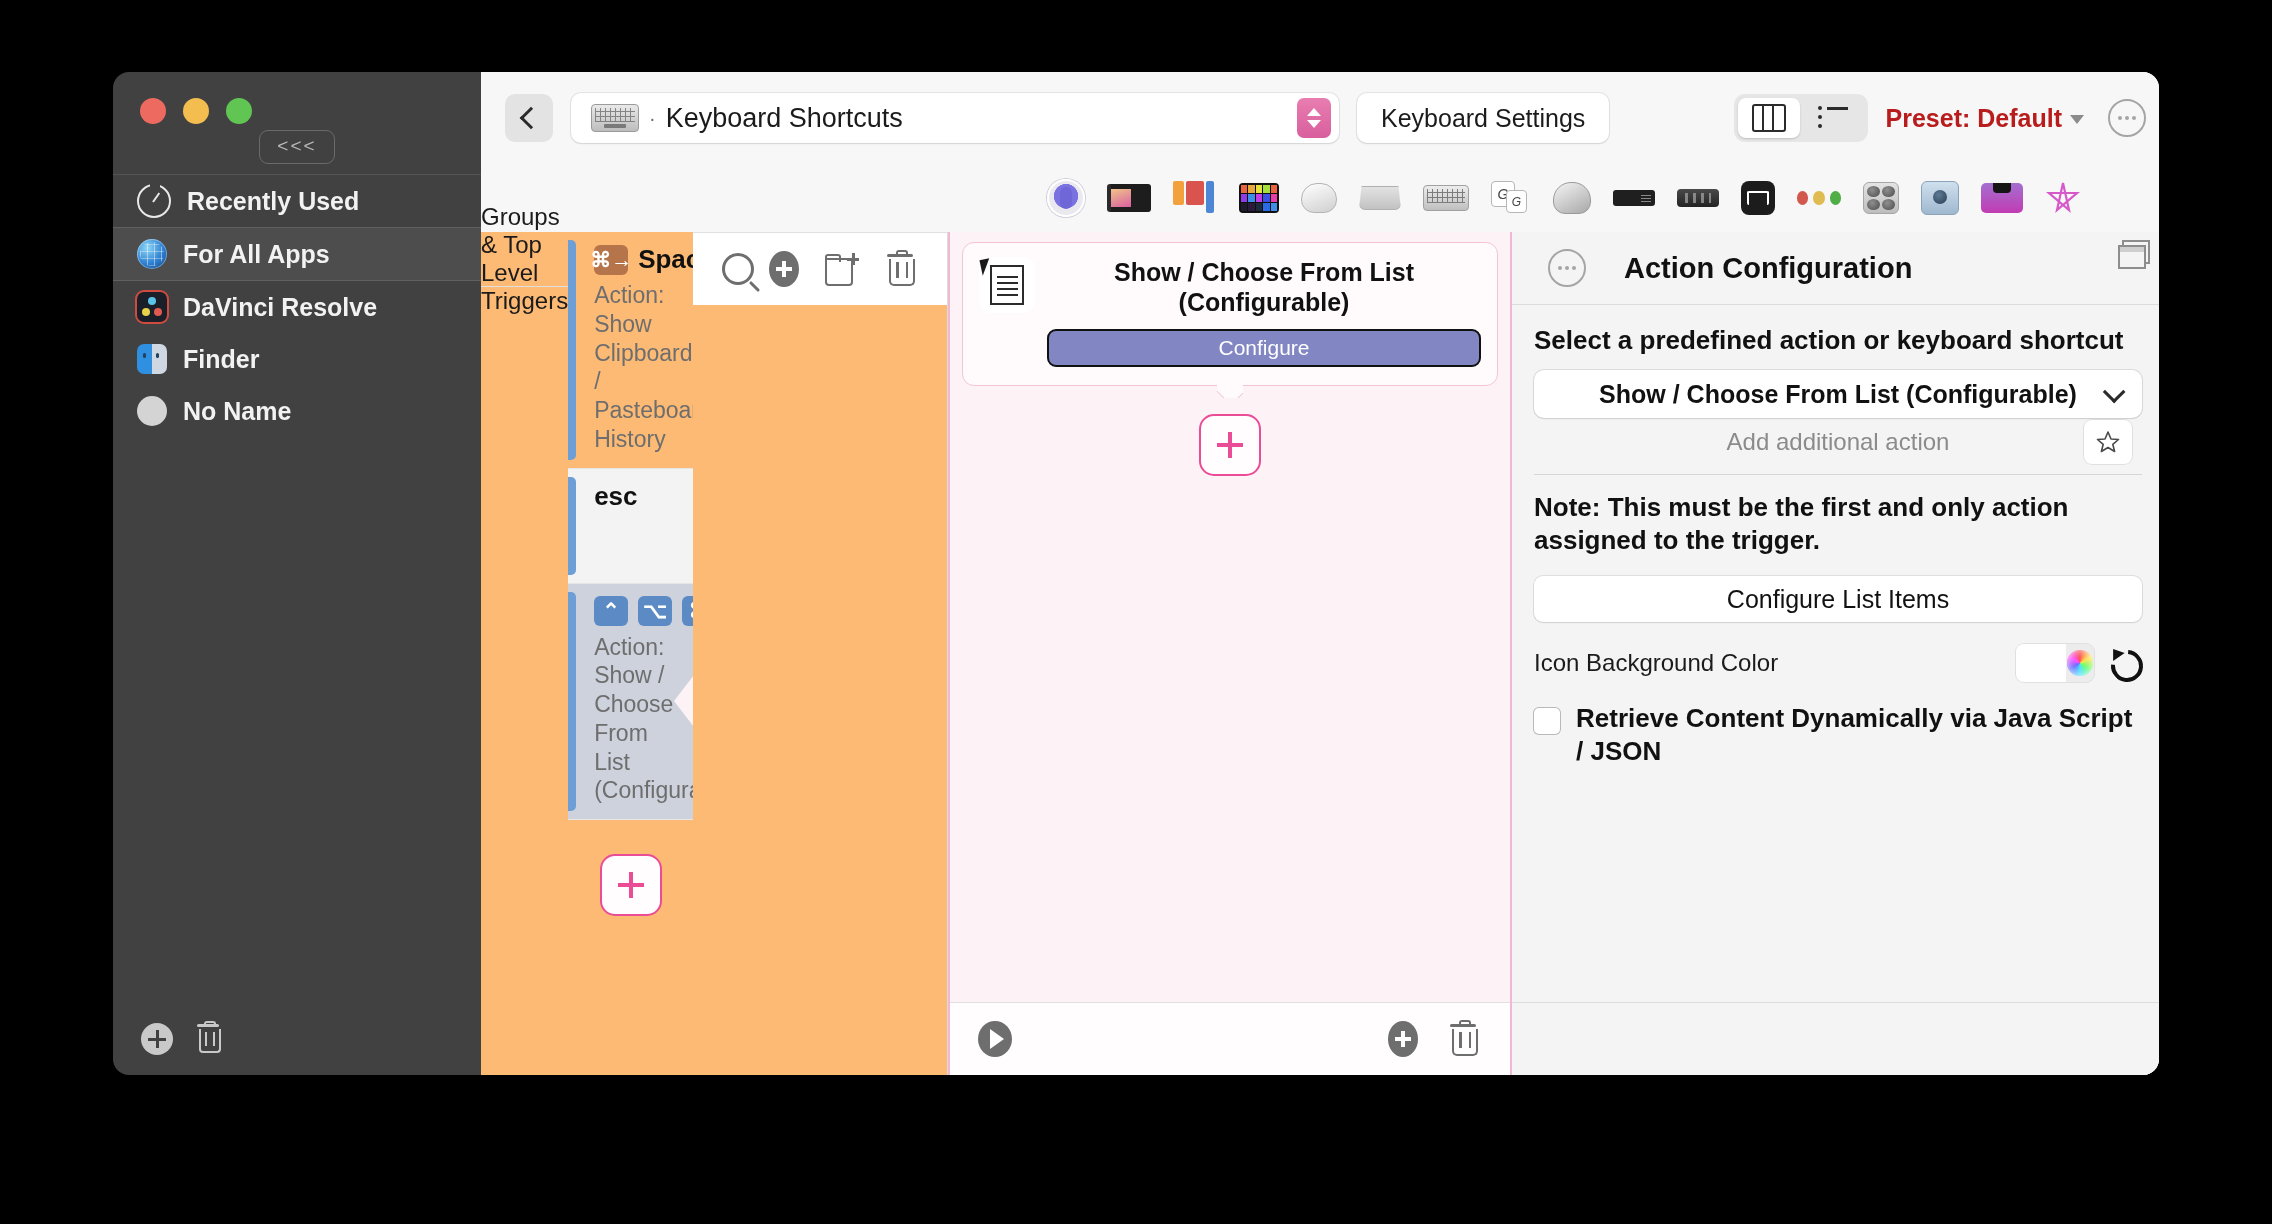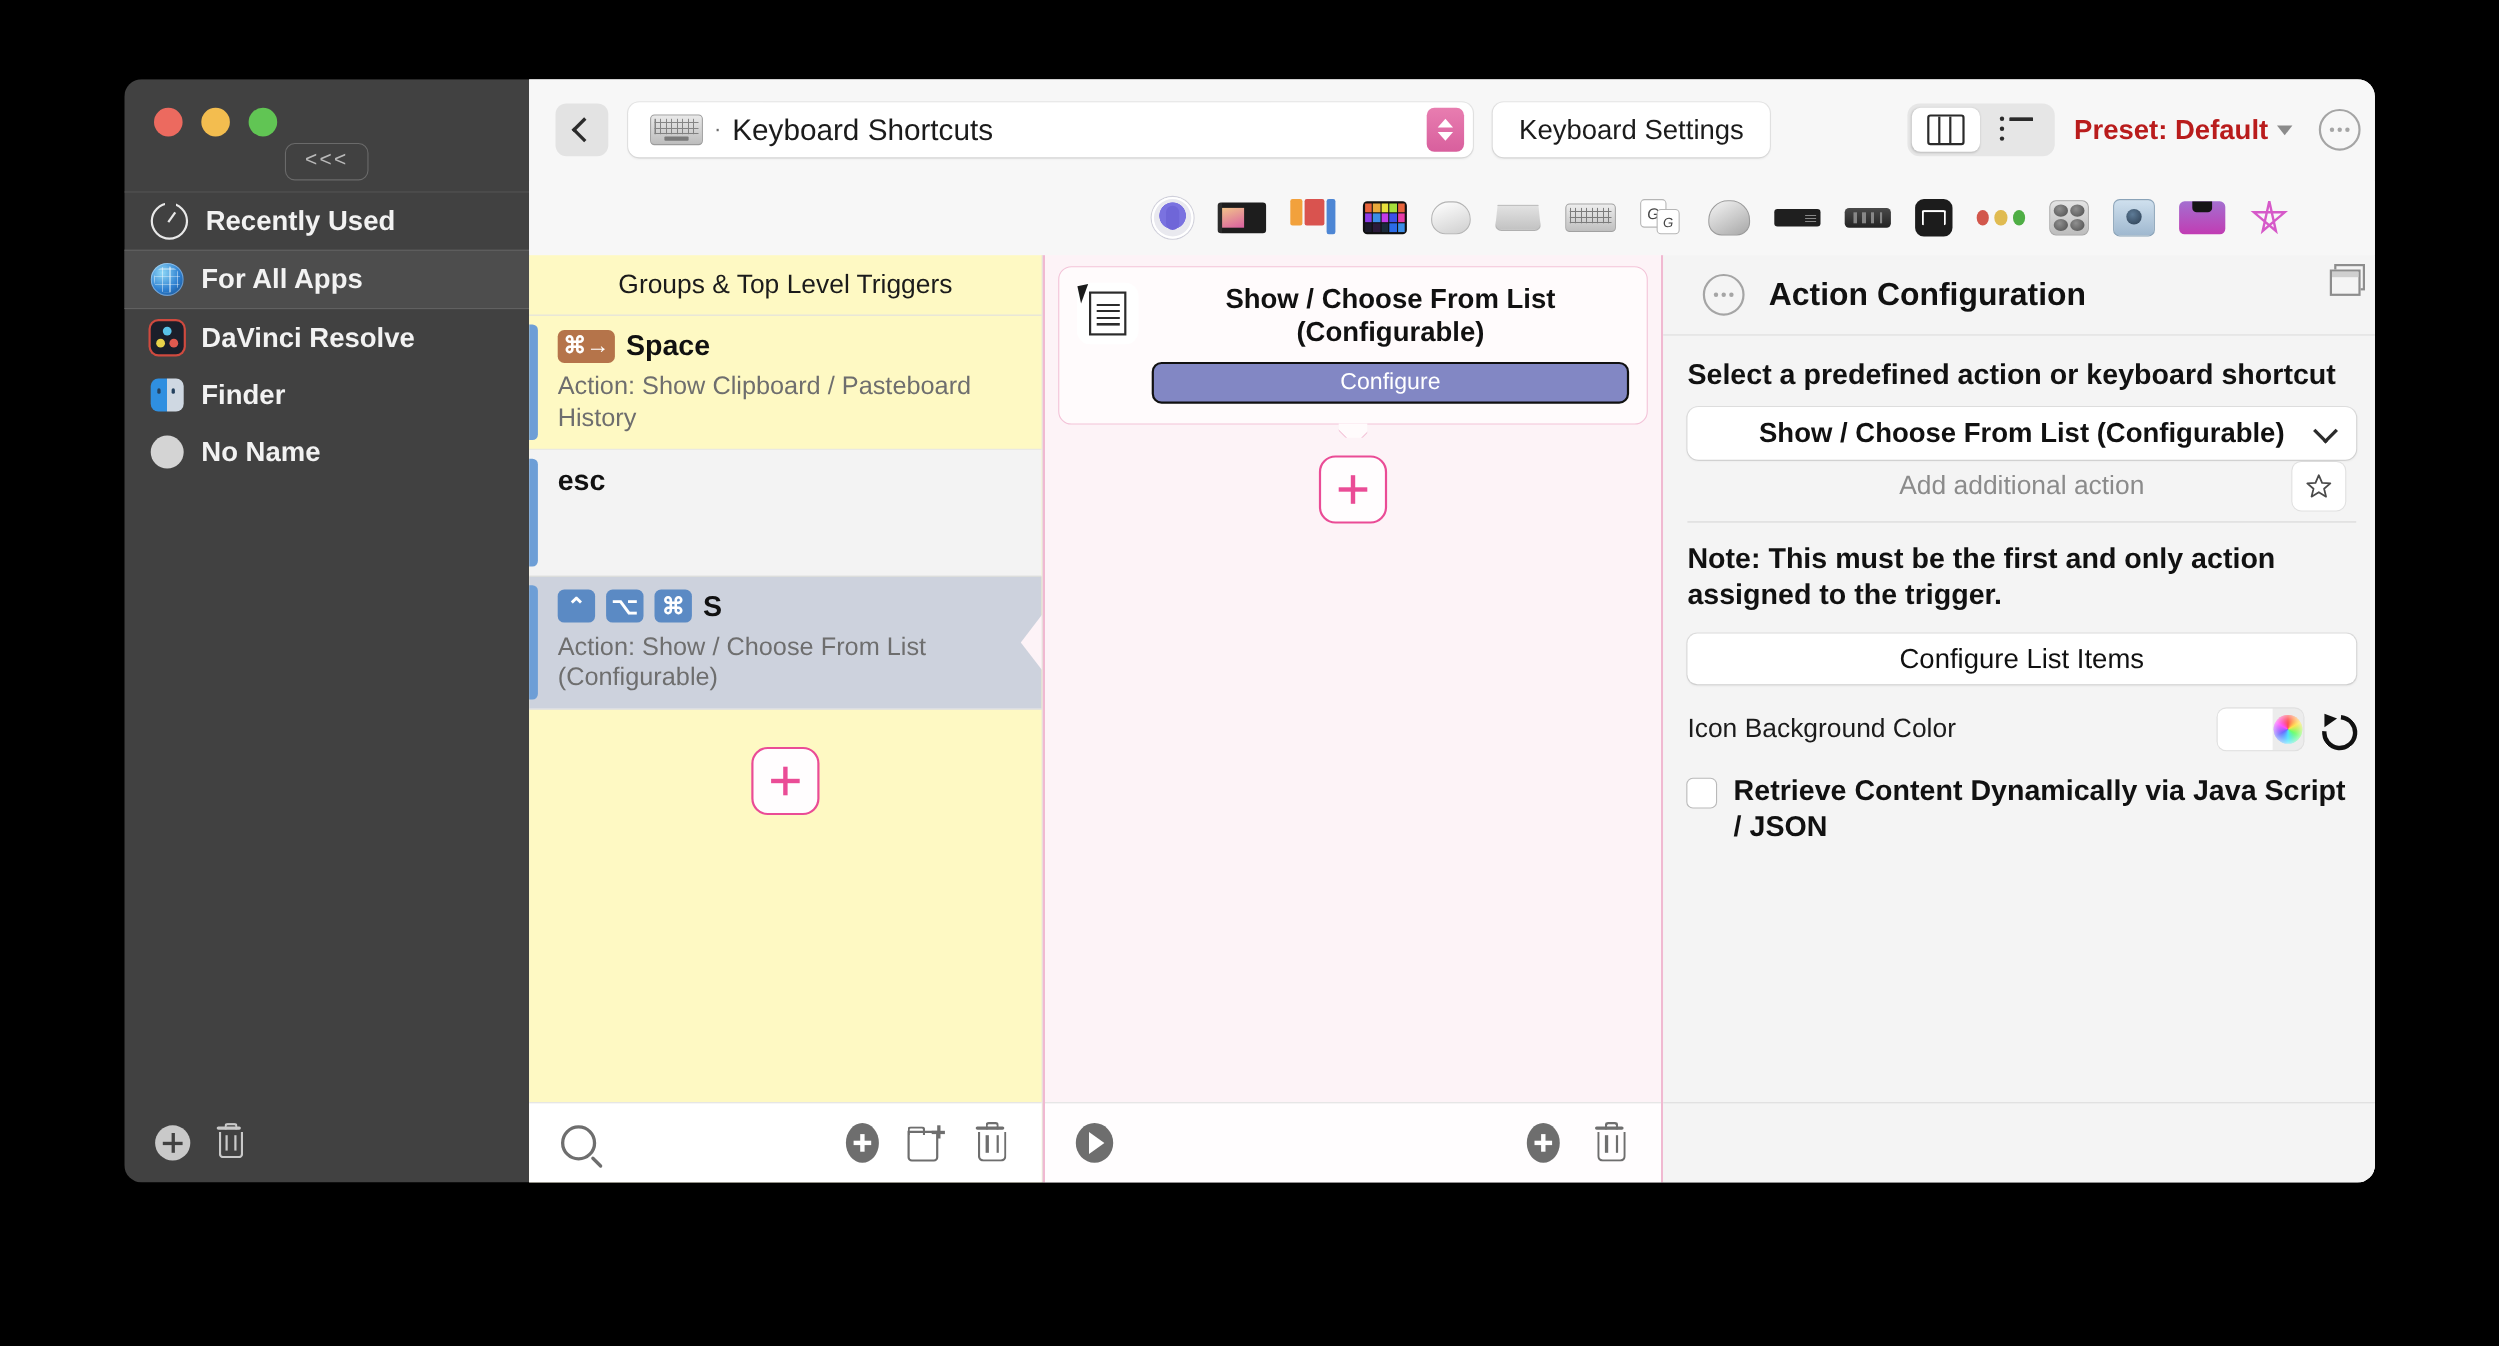--- a/index.html
+++ b/index.html
@@ -232,21 +232,21 @@
   .ti-midi{width:36px;height:32px;border-radius:6px;background:linear-gradient(#cfe0ee,#9fb8cf);border:1px solid #8aa3b8;position:relative;}
   .ti-midi:after{content:"";position:absolute;left:11px;top:8px;width:14px;height:14px;border-radius:50%;background:radial-gradient(circle at 40% 35%,#5d7b97,#2b3d50);}
   .ti-stream{width:42px;height:30px;border-radius:5px;background:linear-gradient(#a46fd0,#c13cb3);overflow:hidden;}
   .ti-stream:after{content:"";position:absolute;left:12px;top:0;width:18px;height:10px;background:#151515;border-radius:0 0 4px 4px;}
   .ti-star{width:36px;height:36px;}
 
   
   .panes { flex: 1 1 auto; display:flex; min-height:0; }
 
   
-  .pane-groups { width: 466px; flex:0 0 466px; background:#fef9c3; display:flex;flex-direction:column; border-right:1px solid #dcdcdc;}
+  .pane-groups { width: 466px; flex:0 0 466px; background:#fdba74; display:flex;border-right:1px solid #dcdcdc;}
   .pane-head { height: 54px; display:flex; align-items:center; justify-content:center; font-size:24px; color:#1b1b1b; border-bottom:1px solid #e0e0e0;}
   .grp-list { flex:1 1 auto; overflow:hidden; }
   .grp-row { position:relative; padding: 12px 16px 14px 26px; border-bottom:1px solid #e6e6e6; }
   .grp-row.alt { background:#f3f3f3; }
   .grp-row.sel { background:#cdd2dd; }
   .grp-bar { position:absolute; left:0; top:8px; bottom:8px; width:8px; border-radius:0 5px 5px 0; background:#6d9ed6;}
   .grp-title { display:flex; align-items:center; gap:10px; font-size:26px; color:#111; font-weight:600; }
   .grp-sub { margin-top: 6px; font-size: 23px; color:#6e6e6e; line-height: 1.25; }
   .keycap {
     display:inline-flex;align-items:center;justify-content:center;
@@ -308,21 +308,21 @@
   .add-card {
     width: 58px;height: 58px;border-radius: 15px;border:2.5px solid #ea4c96;background:#fffdfe;
     display:flex;align-items:center;justify-content:center;margin: 28px auto 0;position:relative;
   }
   .add-card:before{content:"";position:absolute;width:26px;height:4px;background:#ea4c96;}
   .add-card:after{content:"";position:absolute;width:4px;height:26px;background:#ea4c96;}
   .pane-foot.actions-foot { background:#fffdfe; }
 
   
   .pane-config { flex:1 1 auto; background:#f4f4f4; display:flex;flex-direction:column; position:relative;}
-  .cfg-head { height: 72px; display:flex;align-items:center; gap:22px; padding-left: 36px; border-bottom:1px solid #dcdcdc; position:relative;}
+  .cfg-head { height: 72px; display:flex;align-items:center; gap:38px; padding-left: 36px; border-bottom:1px solid #dcdcdc; position:relative;}
   .cfg-head-title { font-size:29px; font-weight:700; color:#111;}
   .win-ico{position:absolute; right: 22px; top: 8px; width:32px;height:26px;}
   .win-ico .back{position:absolute;right:0;top:0;width:24px;height:20px;border:2px solid #8d8d8d;}
   .win-ico .front{position:absolute;left:0;top:5px;width:24px;height:20px;border:2px solid #8d8d8d;background:#f4f4f4;}
   .win-ico .front:before{content:"";position:absolute;left:0;right:0;top:0;height:5px;background:#cfcfcf;}
   .cfg-body { padding: 20px 30px 0 22px; }
   .cfg-label { font-size:26px; font-weight:700; color:#111; margin-bottom: 14px;}
   .selectrow { display:flex; justify-content:center; }
   .select {
     width: 608px; height: 48px; background:#fff; border-radius: 10px;

